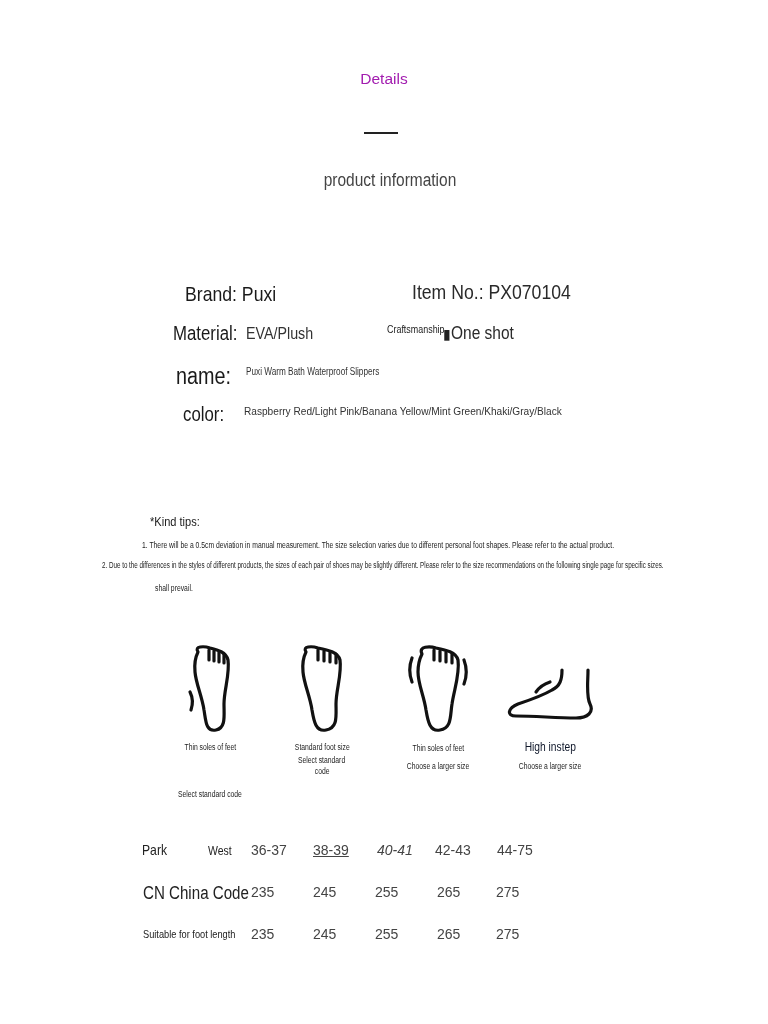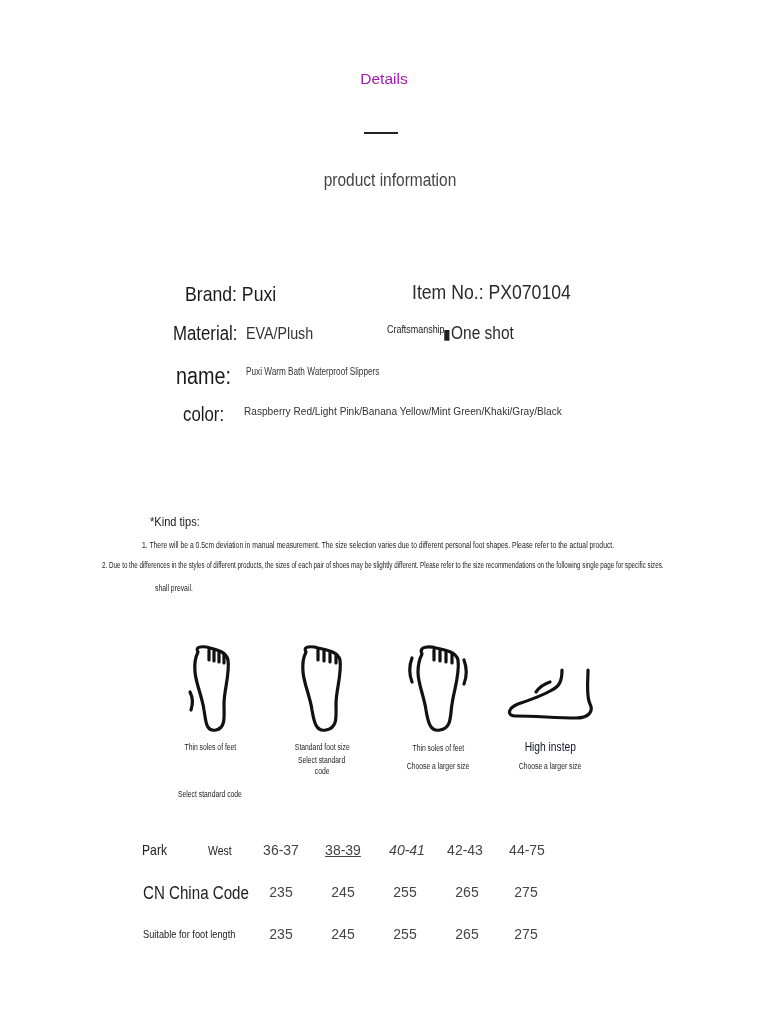--- a/index.html
+++ b/index.html
@@ -11,21 +11,21 @@
   .lbl-big { font-size:21px; color:#1a1a1a; transform-origin:left top; transform:scaleX(0.84); white-space:nowrap; }
   .val-mid { font-size:17px; color:#333; transform-origin:left top; transform:scaleX(0.84); white-space:nowrap; }
   .val-small { font-size:10px; color:#333; transform-origin:left top; transform:scaleX(0.82); white-space:nowrap; }
   .val-color { font-size:11.5px; color:#333; transform-origin:left top; transform:scaleX(0.88); white-space:nowrap; }
   .tips-h { font-size:13px; color:#1a1a1a; transform-origin:left top; transform:scaleX(0.85); white-space:nowrap; }
   .tip { font-size:8.5px; color:#222; transform-origin:left top; transform:scaleX(0.8); white-space:nowrap; }
   .foot-icon svg { display:block; }
   .cap { text-align:center; font-size:8.5px; color:#222; white-space:nowrap; }
   .cap-big { font-size:12.5px; color:#0f172a; }
   .row-lbl { color:#222; white-space:nowrap; transform-origin:left top; transform:scaleX(0.84); }
-  .cell { font-size:14px; color:#444; width:60px; text-align:center; }
+  .cell { font-size:14px; color:#444; width:60px; }
 </style>
 </head>
 <body>
 
 <div class="abs title">
   <div>Details</div>
 </div>
 <div class="abs title-rule"></div>
 <div class="abs subtitle">product information</div>
 

